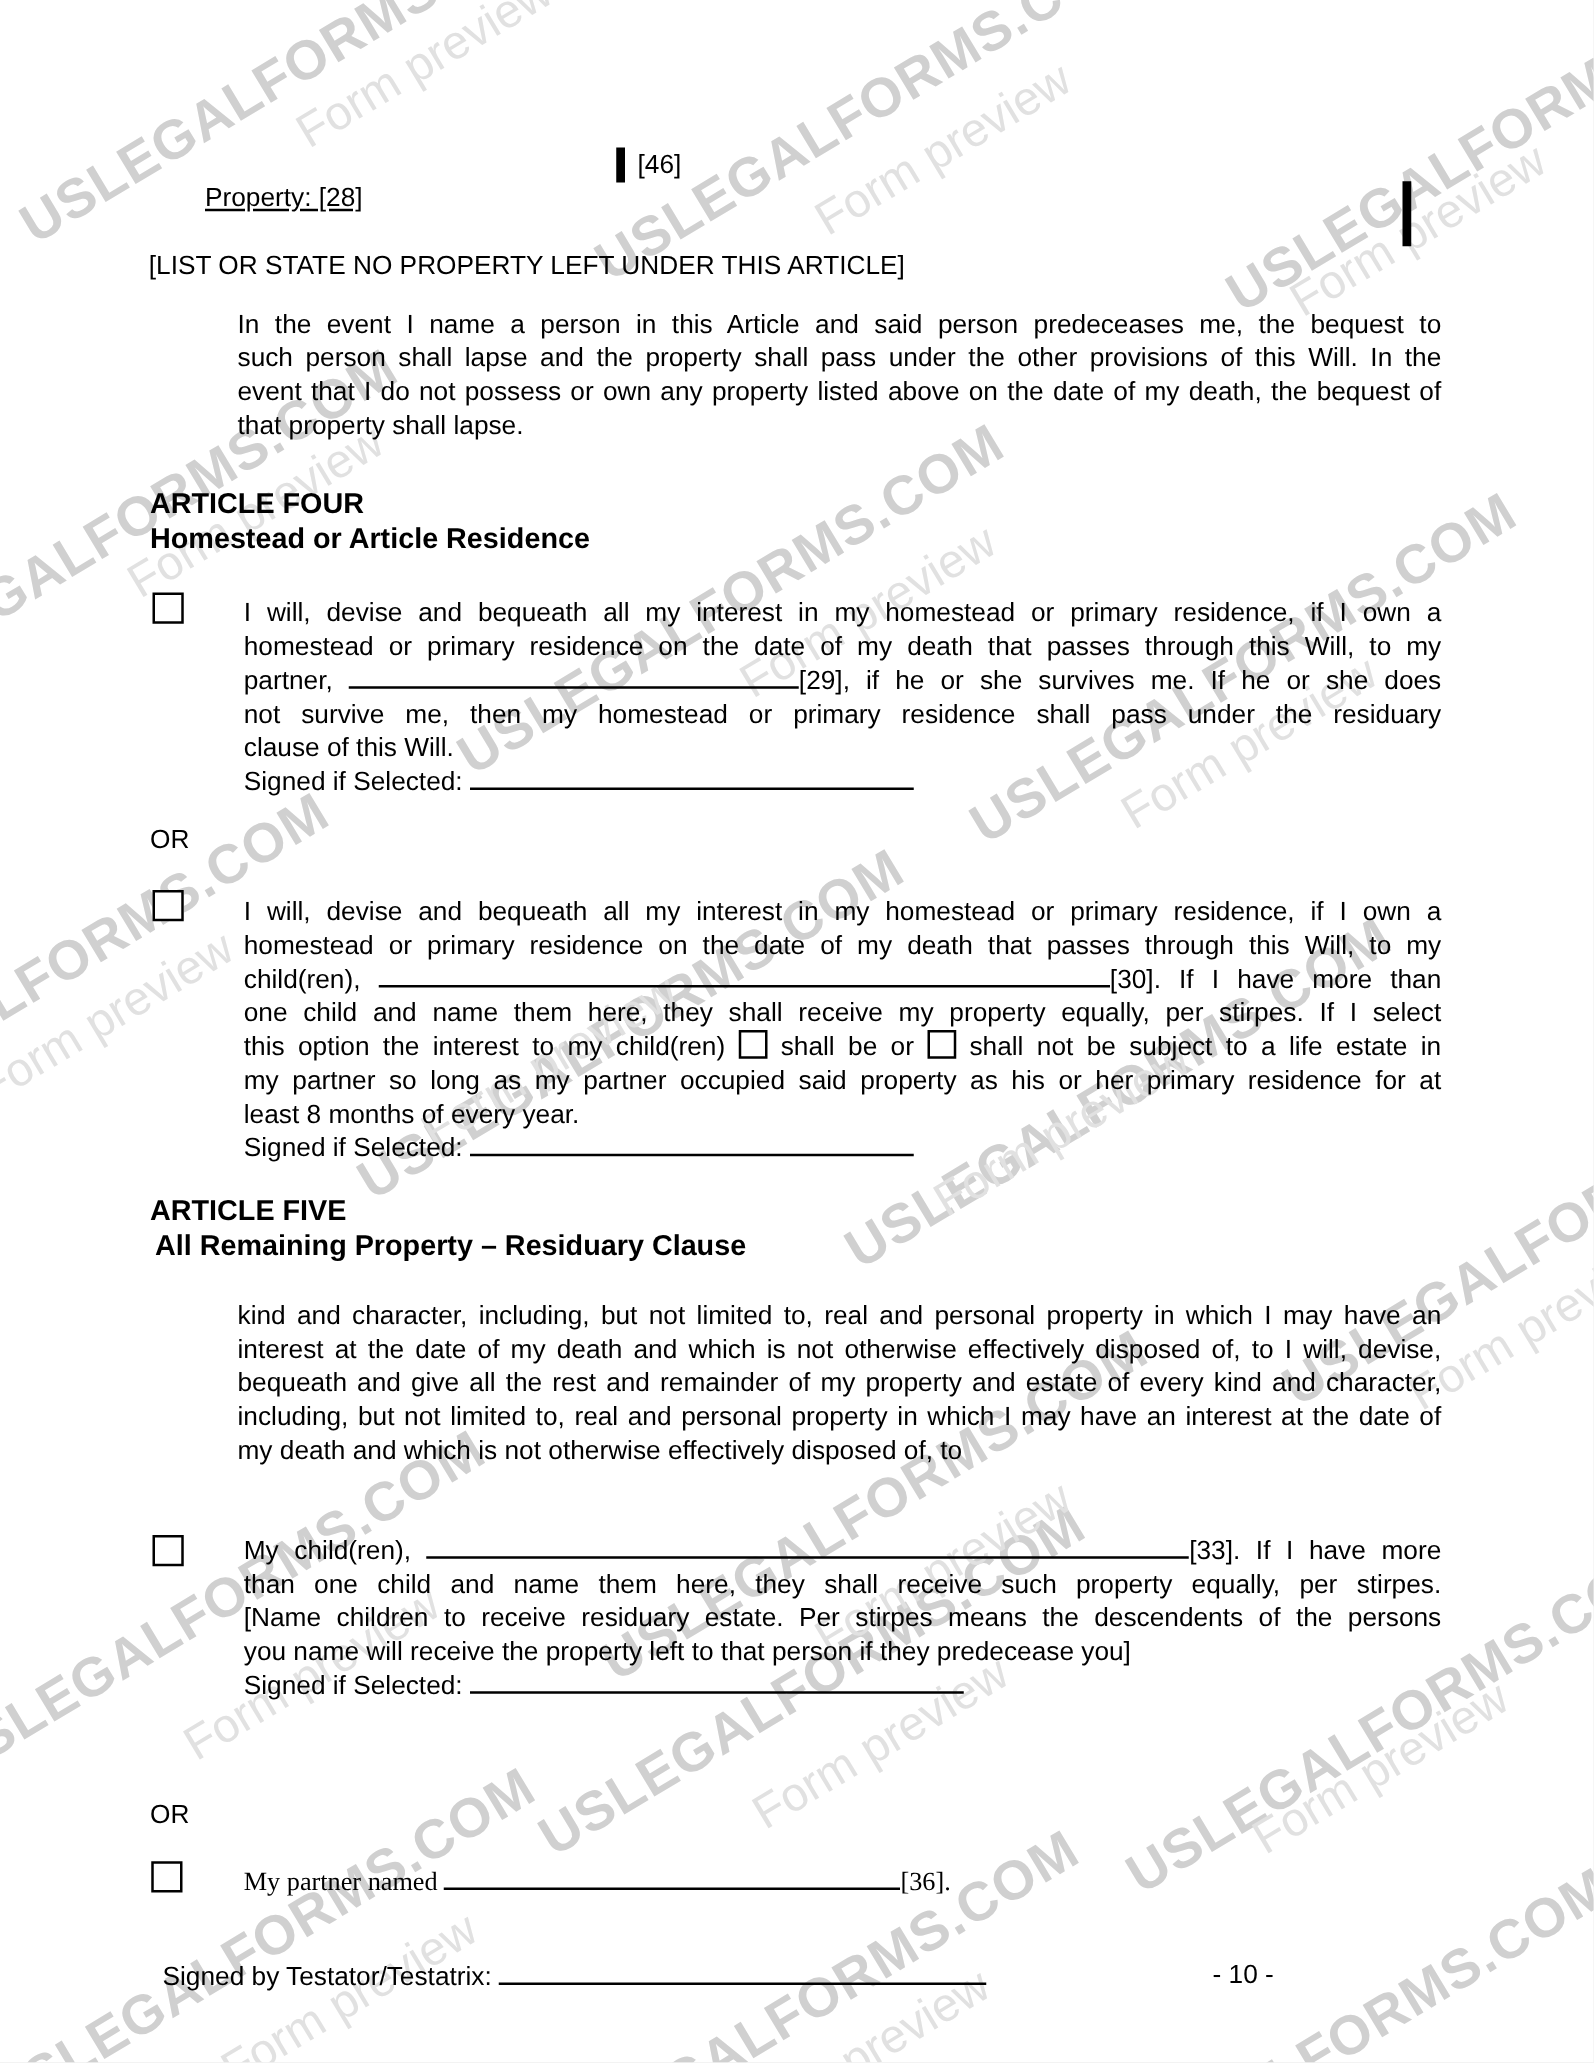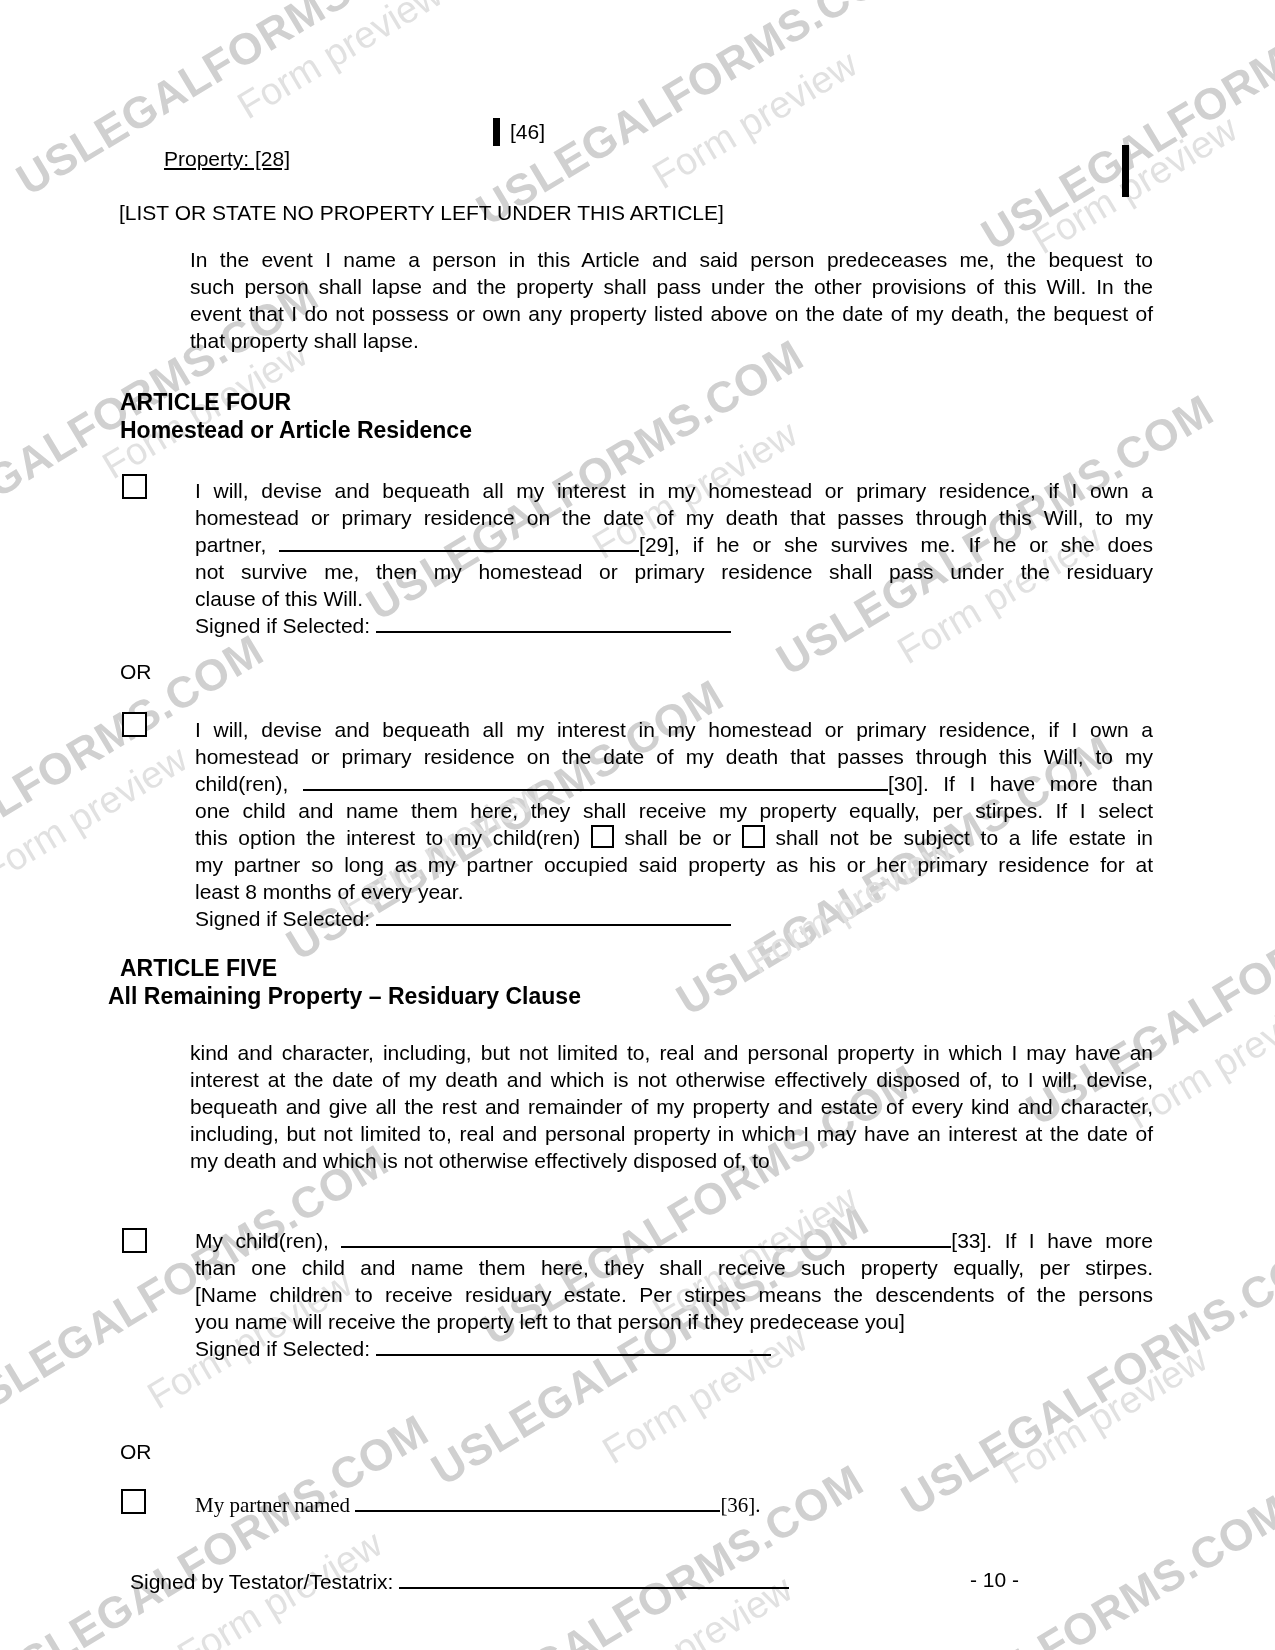--- a/index.html
+++ b/index.html
@@ -129,21 +129,21 @@
         <div class="tl">homestead or primary residence on the date of my death that passes through this Will, to my</div>
         <div class="tl">child(ren), <span class="blank" style="width: 585px;"></span>[30].  If I have more than</div>
         <div class="tl">one child and name them here, they shall receive my property equally, per stirpes.  If I select</div>
         <div class="tl">this option the interest to my child(ren) <span class="icb"></span> shall be or <span class="icb"></span> shall not be subject to a life estate in</div>
         <div class="tl">my partner so long as my partner occupied said property as his or her primary residence for at</div>
         <div class="tl last">least 8 months of every year.</div>
         <div class="tl last">Signed if Selected: <span class="blank" style="width: 355px;"></span></div>
       </div>
 
     <div class="abs heading" style="left:120px;top:954px;width:1033px;">ARTICLE FIVE</div>
-    <div class="abs heading" style="left:108px;top:982px;width:1033px;">All Remaining Property – Residuary Clause</div>
+    <div class="abs heading" style="left:124px;top:982px;width:1033px;">All Remaining Property – Residuary Clause</div>
 
     <div class="abs" style="left:120px;top:1039px;width:1033px;text-indent:70px;">
         <div class="tl">kind and character, including, but not limited to, real and personal property in which I may have an</div>
         <div class="tl">interest at the date of my death and which is not otherwise effectively disposed of, to I will, devise,</div>
         <div class="tl">bequeath and give all the rest and remainder of my property and estate of every kind and character,</div>
         <div class="tl">including, but not limited to, real and personal property in which I may have an interest at the date of</div>
         <div class="tl last">my death and which is not otherwise effectively disposed of, to</div>
       </div>
 
     <div class="checkbox" style="left:122px;top:1228px;"></div>

